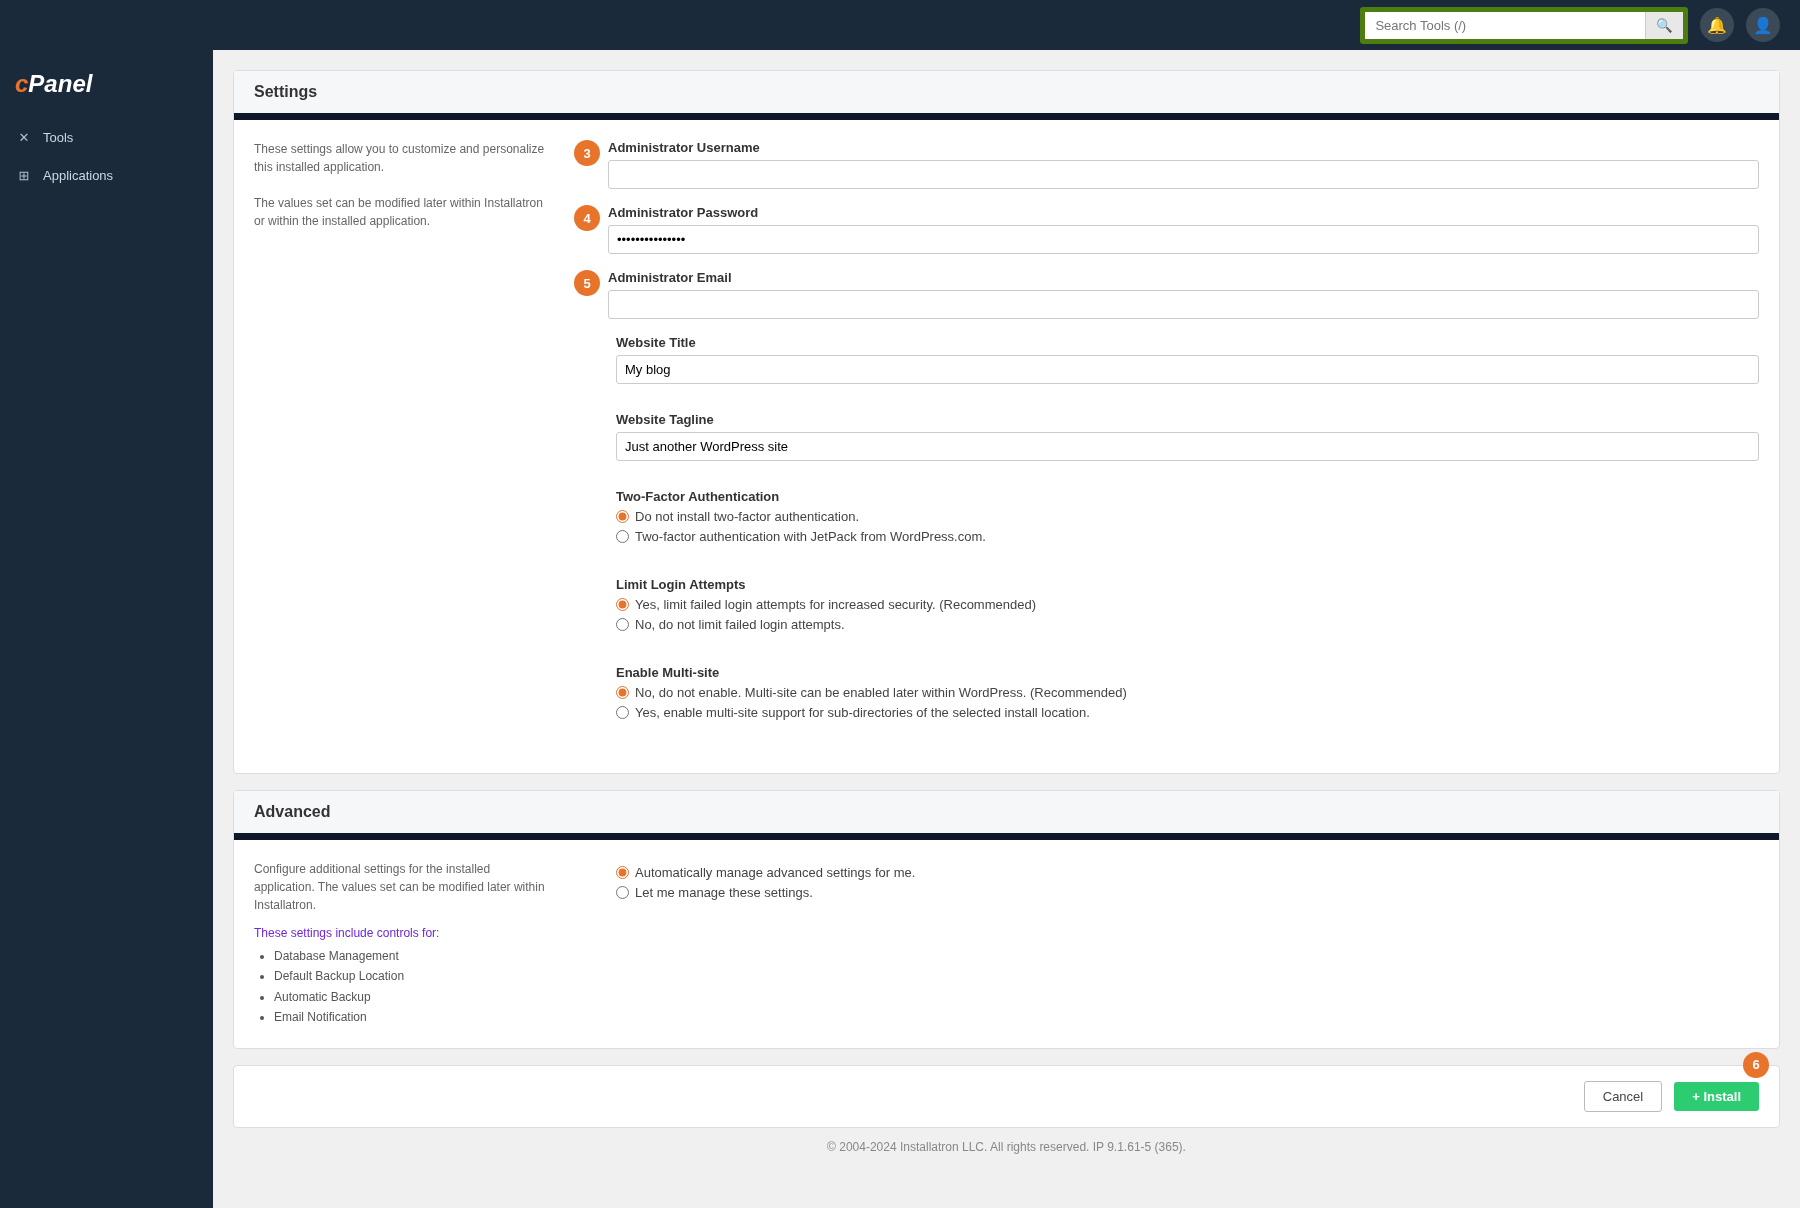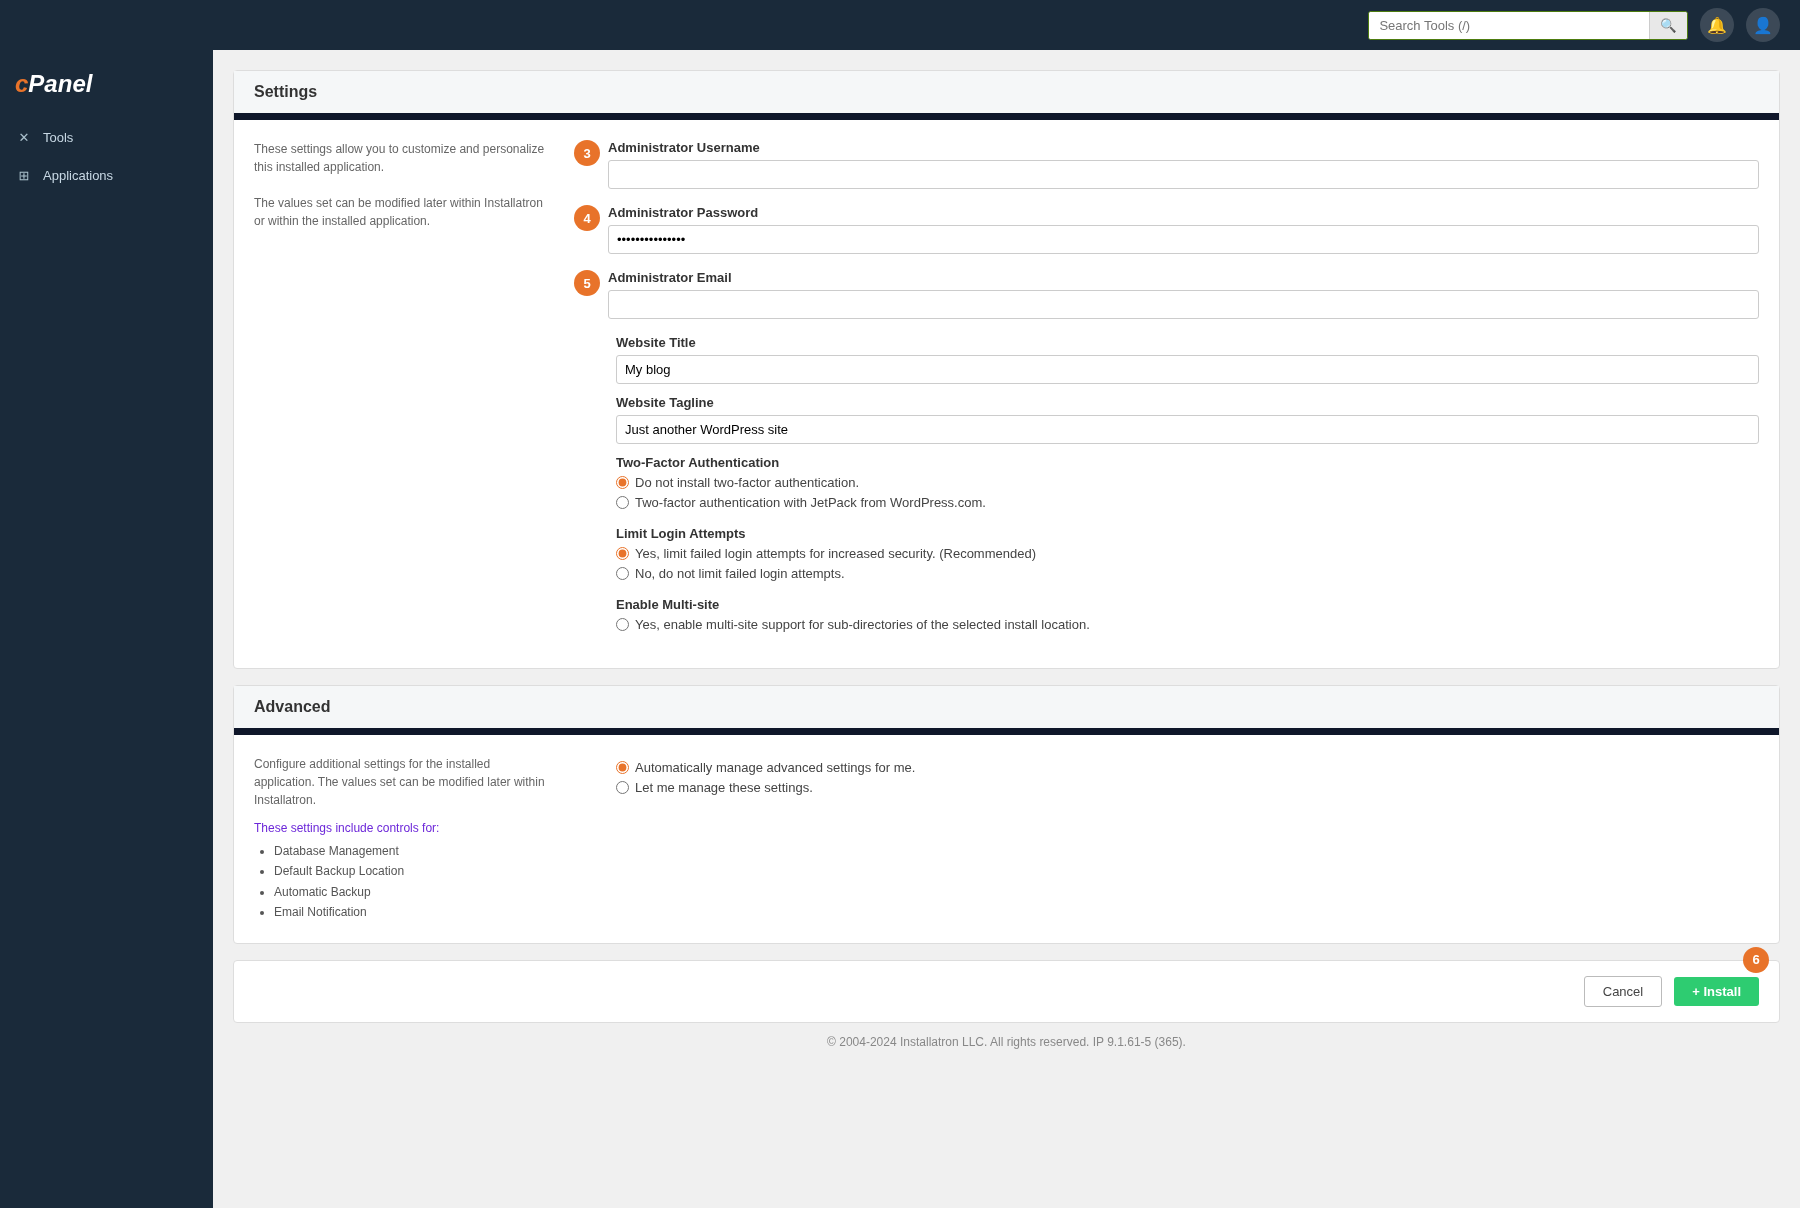--- a/index.html
+++ b/index.html
@@ -12,38 +12,38 @@
 
     
     .sidebar { width: 213px; background: #1a2a3a; padding-top: 10px; flex-shrink: 0; min-height: calc(100vh - 50px); }
     .sidebar-logo { padding: 10px 15px 20px; }
     .sidebar-nav-item { display: flex; align-items: center; gap: 10px; padding: 10px 15px; color: #aac0cc; cursor: pointer; font-size: 13px; }
     .sidebar-nav-item .nav-icon { width: 18px; height: 18px; display: flex; align-items: center; justify-content: center; flex-shrink: 0; }
     .sidebar-nav-item span { color: #c8d8e4; }
 
     
     .search-container { display: flex; align-items: center; }
-    .search-box { display: flex; align-items: center; background: white; border: 1px solid #4d7c0f; border-radius: 3px; overflow: hidden; }
+    .search-box { display: flex; align-items: center; background: white; border: 5px solid #4d7c0f; border-radius: 3px; overflow: hidden; }
     .search-box input { border: none; outline: none; padding: 6px 10px; font-size: 13px; width: 280px; color: #555; }
     .search-box button { background: #e8e8e8; border: none; border-left: 1px solid #ccc; padding: 6px 10px; cursor: pointer; color: #555; }
     .header-icon-btn { width: 34px; height: 34px; background: rgba(255,255,255,0.15); border: none; border-radius: 50%; cursor: pointer; display: flex; align-items: center; justify-content: center; color: white; font-size: 16px; }
 
     
     .content-area { flex: 1; padding: 20px; background: #f0f0f0; }
 
     
     .section-card { background: white; border: 1px solid #ddd; border-radius: 4px; margin-bottom: 16px; }
     .section-header { background: #f5f7f8; border-bottom: 7px solid #0f172a; padding: 12px 20px; }
     .section-header h2 { font-size: 16px; color: #333; font-weight: 600; }
     .section-body { display: flex; padding: 20px; gap: 20px; }
     .section-desc { width: 300px; flex-shrink: 0; color: #666; font-size: 12px; line-height: 1.5; }
     .section-fields { flex: 1; }
 
     
-    .field-group { margin-bottom: 11px; }
+    .field-group { margin-bottom: 28px; }
     .field-label { font-weight: 600; color: #333; font-size: 13px; margin-bottom: 5px; display: block; }
     .field-input { width: 100%; padding: 6px 8px; border: 1px solid #ccc; border-radius: 3px; font-size: 13px; outline: none; }
 
     
     .step-badge { width: 26px; height: 26px; background: #e8732a; border-radius: 50%; color: white; font-size: 13px; font-weight: bold; display: flex; align-items: center; justify-content: center; flex-shrink: 0; position: relative; }
 
     .field-row-with-badge { display: flex; align-items: flex-start; gap: 8px; margin-bottom: 16px; }
     .field-row-with-badge .field-content { flex: 1; }
 
     
@@ -200,20 +200,24 @@
                   </label>
                 </div>
               </div>
             </div>
 
             <div class="field-group badge-wrapper">
               <div class="badge-spacer"></div>
               <div style="flex:1;">
                 <label class="field-label">Enable Multi-site</label>
                 <div class="radio-group">
+                  <label class="radio-item">
+                    <input type="radio" name="multisite" checked="" style="">
+                    <span>No, do not enable. Multi-site can be enabled later within WordPress. (Recommended)</span>
+                  </label>
                   <label class="radio-item">
                     <input type="radio" name="multisite" style="">
                     <span>Yes, enable multi-site support for sub-directories of the selected install location.</span>
                   </label>
                 </div>
               </div>
             </div>
 
           </div>
         </div>

